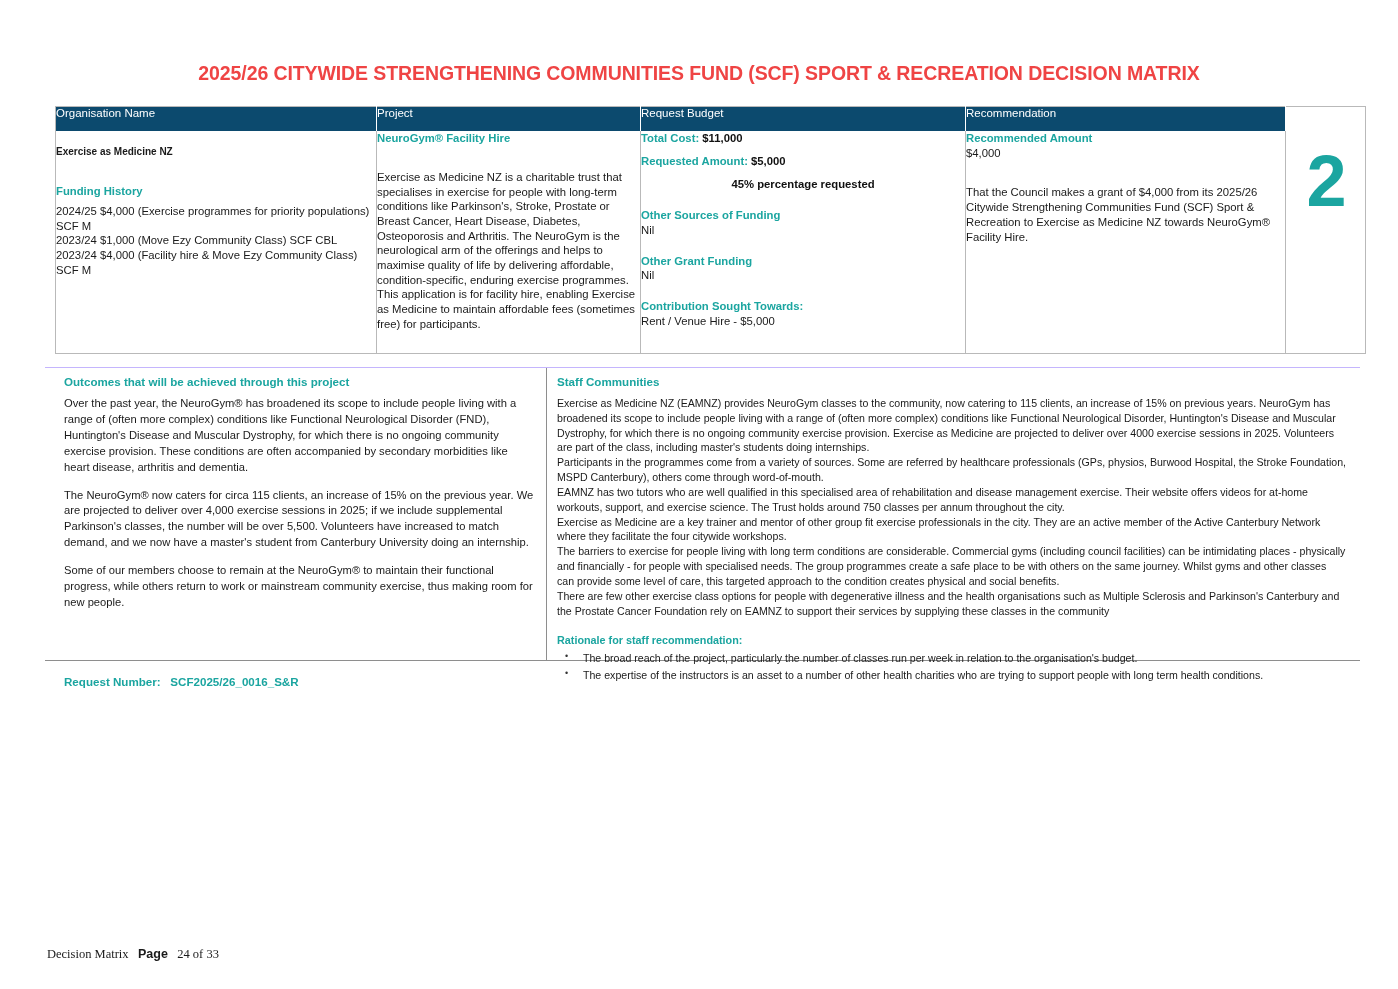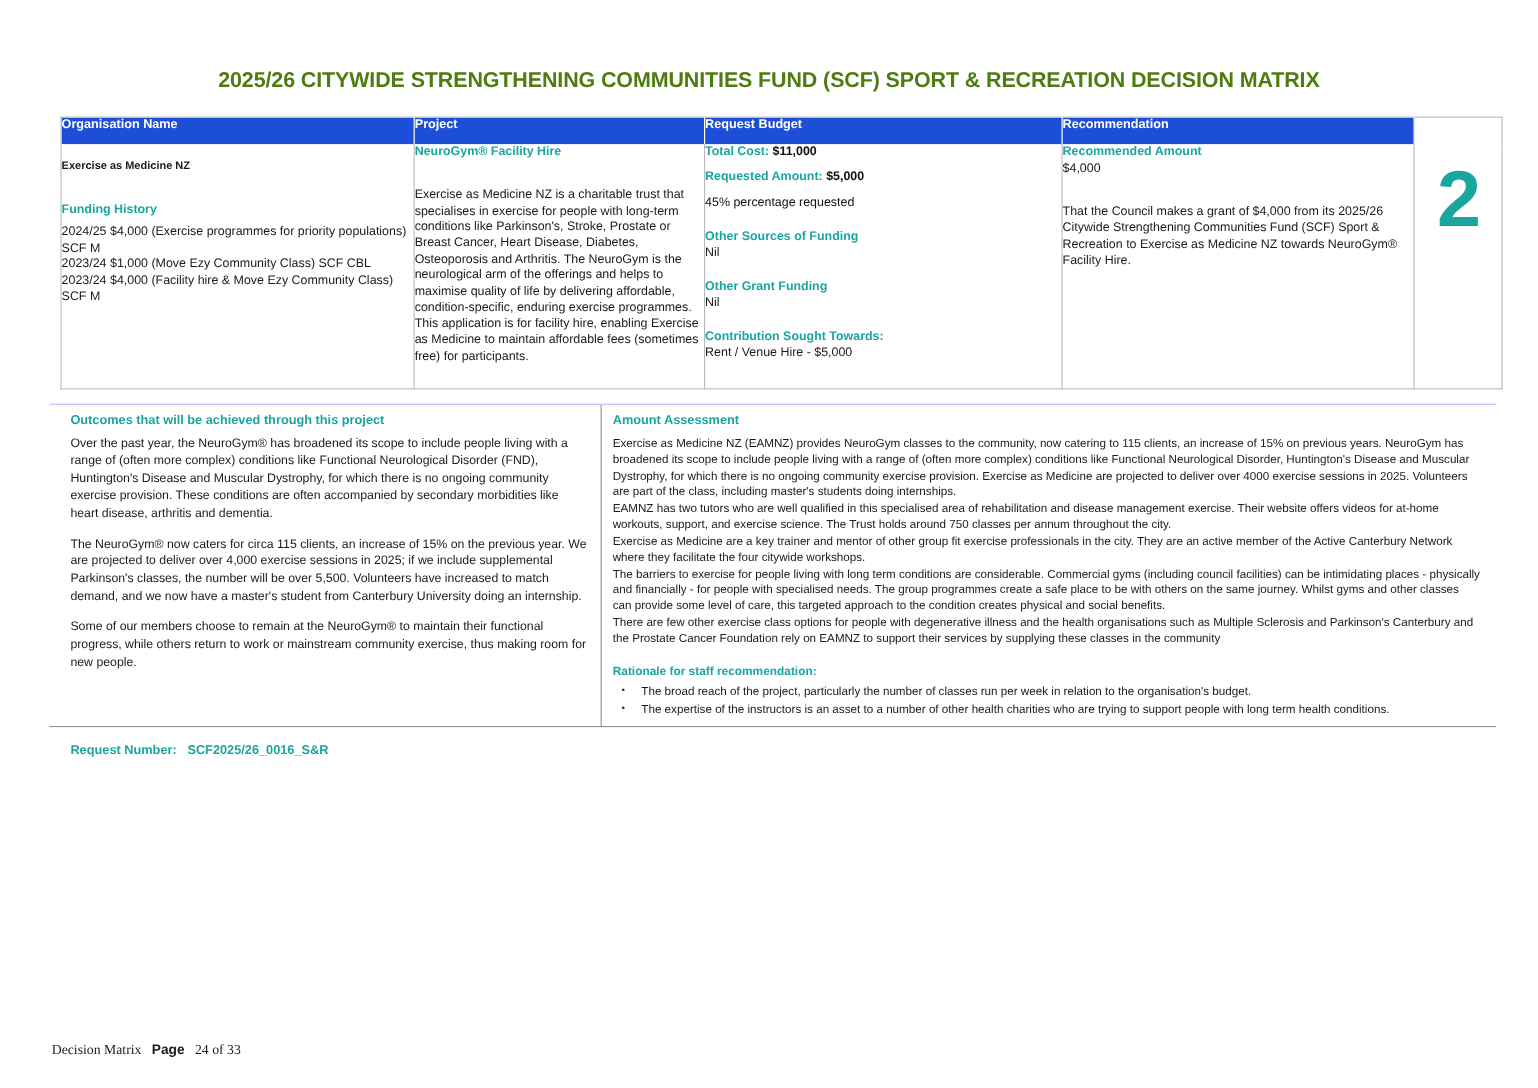--- a/index.html
+++ b/index.html
@@ -26,45 +26,45 @@
   
   .doc-title {
     position: absolute;
     left: 0;
     top: 62px;
     width: 1398px;
     text-align: center;
     font-size: 19.5px;
     font-weight: bold;
     letter-spacing: -0.1px;
-    color: #4d7c0f;
+    color: #ef4444;
   }
 
   
   .matrix {
     position: absolute;
     left: 55px;
     top: 106px;
     width: 1310px;
   }
   .matrix-table {
     border-collapse: collapse;
     table-layout: fixed;
     width: 1310px;
   }
   .matrix-table td, .matrix-table th {
     vertical-align: top;
     padding: 0;
   }
 
   .hdr-cell {
-    background: #1d4ed8;
+    background: #0c4a6e;
     color: #ffffff;
     font-size: 11.5px;
-    font-weight: bold;
+    font-weight: normal;
     text-align: left;
     height: 24px;
     padding: 5px 0 5px 8px;
     border-right: 1px solid #ffffff;
     border-left: 1px solid #b9b9b9;
     border-top: 1px solid #b9b9b9;
   }
   .hdr-cell.first { border-left: 1px solid #b9b9b9; }
   .hdr-blank {
     background: #ffffff;
@@ -93,21 +93,21 @@
   .spacer-14 { height: 14px; }
   .spacer-26 { height: 26px; }
 
   .fh-lines { margin-top: 5px; line-height: 1.3; }
 
   .proj-desc { margin-top: 24px; line-height: 1.30; }
 
   .budget-line { margin-bottom: 8px; }
   .budget-line .lbl { color: #1BA5A0; font-weight: bold; }
   .budget-line .val { font-weight: bold; color: #111; }
-  .pct { font-weight: normal; color: #111; margin-bottom: 8px; }
+  .pct { font-weight: bold; color: #111; margin-bottom: 8px; text-align: center; }
   .budget-block { margin-top: 16px; }
   .budget-block .head { color: #1BA5A0; font-weight: bold; }
   .budget-block .val { color: #1a1a1a; }
 
   .rec-head { color: #1BA5A0; font-weight: bold; }
   .rec-amt { margin-bottom: 0; }
   .rec-body { margin-top: 24px; line-height: 1.32; }
 
   .rank-num {
     font-size: 72px;
@@ -302,22 +302,23 @@
   <div class="lower">
 
     <div class="lower-left">
       <div class="sec-head">Outcomes that will be achieved through this project</div>
       <p>Over the past year, the NeuroGym® has broadened its scope to include people living with a range of (often more complex) conditions like Functional Neurological Disorder (FND), Huntington's Disease and Muscular Dystrophy, for which there is no ongoing community exercise provision. These conditions are often accompanied by secondary morbidities like heart disease, arthritis and dementia.</p>
       <p>The NeuroGym® now caters for circa 115 clients, an increase of 15% on the previous year. We are projected to deliver over 4,000 exercise sessions in 2025; if we include supplemental Parkinson's classes, the number will be over 5,500. Volunteers have increased to match demand, and we now have a master's student from Canterbury University doing an internship.</p>
       <p>Some of our members choose to remain at the NeuroGym® to maintain their functional progress, while others return to work or mainstream community exercise, thus making room for new people.</p>
     </div>
 
     <div class="lower-right">
-      <div class="sec-head">Amount Assessment</div>
+      <div class="sec-head">Staff Communities</div>
       <p>Exercise as Medicine NZ (EAMNZ) provides NeuroGym classes to the community, now catering to 115 clients, an increase of 15% on previous years. NeuroGym has broadened its scope to include people living with a range of (often more complex) conditions like Functional Neurological Disorder, Huntington's Disease and Muscular Dystrophy, for which there is no ongoing community exercise provision. Exercise as Medicine are projected to deliver over 4000 exercise sessions in 2025. Volunteers are part of the class, including master's students doing internships.</p>
+      <p>Participants in the programmes come from a variety of sources. Some are referred by healthcare professionals (GPs, physios, Burwood Hospital, the Stroke Foundation, MSPD Canterbury), others come through word-of-mouth.</p>
       <p>EAMNZ has two tutors who are well qualified in this specialised area of rehabilitation and disease management exercise. Their website offers videos for at-home workouts, support, and exercise science. The Trust holds around 750 classes per annum throughout the city.</p>
       <p>Exercise as Medicine are a key trainer and mentor of other group fit exercise professionals in the city. They are an active member of the Active Canterbury Network where they facilitate the four citywide workshops.</p>
       <p>The barriers to exercise for people living with long term conditions are considerable. Commercial gyms (including council facilities) can be intimidating places - physically and financially - for people with specialised needs. The group programmes create a safe place to be with others on the same journey. Whilst gyms and other classes can provide some level of care, this targeted approach to the condition creates physical and social benefits.</p>
       <p>There are few other exercise class options for people with degenerative illness and the health organisations such as Multiple Sclerosis and Parkinson's Canterbury and the Prostate Cancer Foundation rely on EAMNZ to support their services by supplying these classes in the community</p>
 
       <div class="rationale-head">Rationale for staff recommendation:</div>
       <ul class="rationale">
         <li>The broad reach of the project, particularly the number of classes run per week in relation to the organisation's budget.</li>
         <li>The expertise of the instructors is an asset to a number of other health charities who are trying to support people with long term health conditions.</li>
       </ul>

